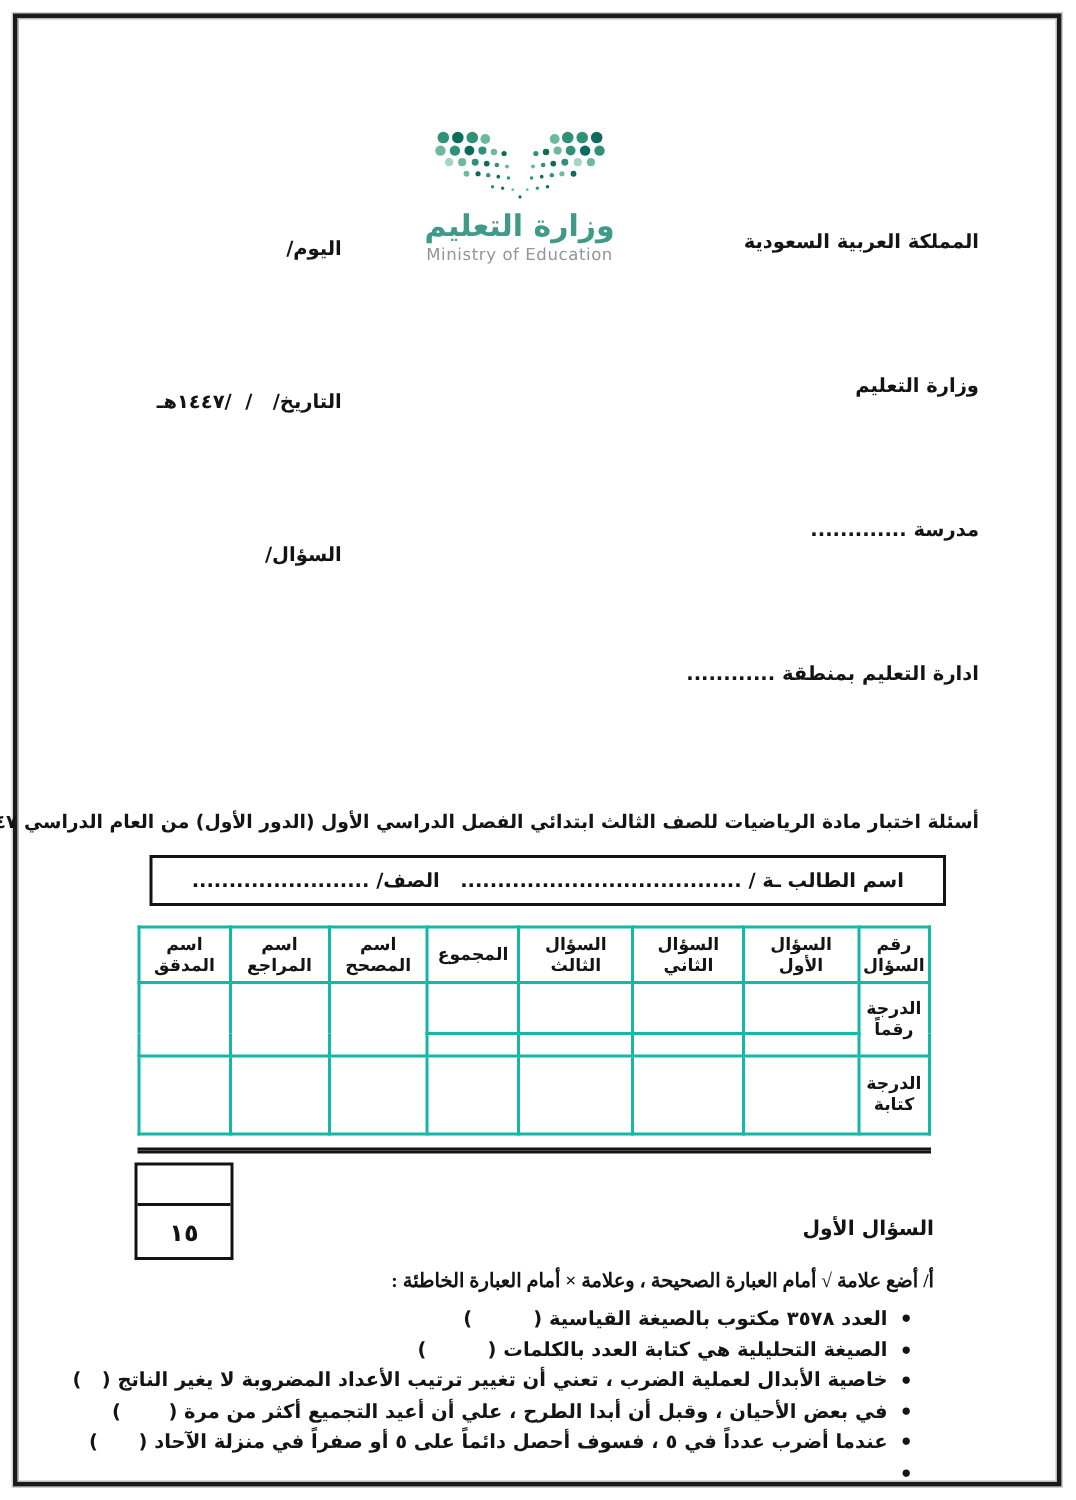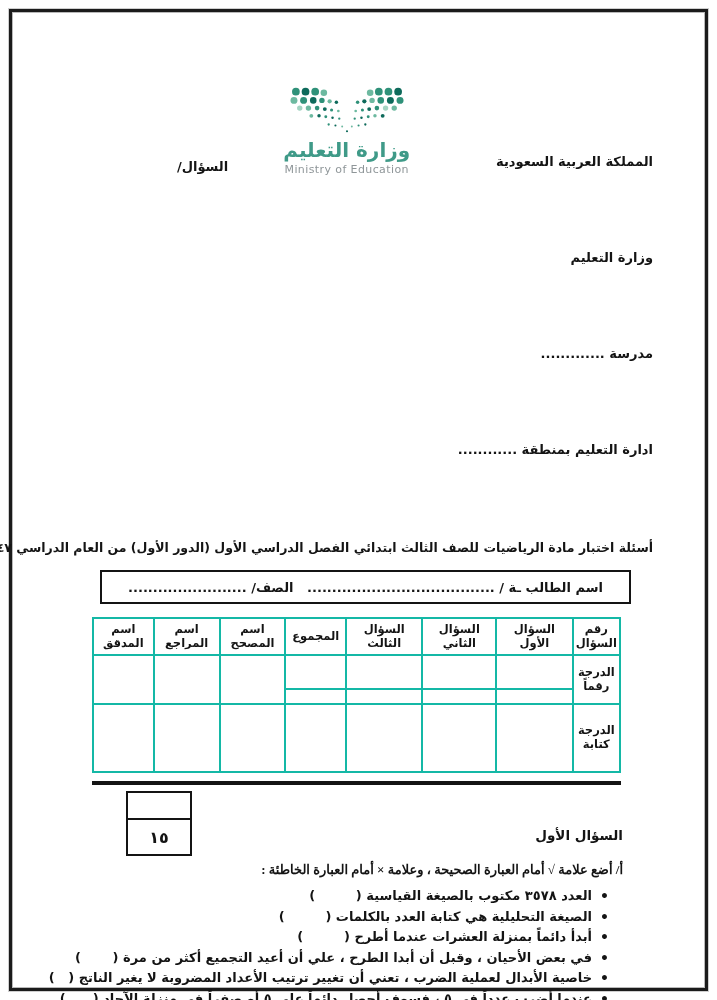--- a/index.html
+++ b/index.html
@@ -44,29 +44,29 @@
     border-collapse: collapse; table-layout: fixed;
     font-size: 11.5px; font-weight: 700;
   }
   table.grades th, table.grades td {
     border: 2px solid #14b8a6; text-align: center; vertical-align: middle;
     padding: 1px 2px; line-height: 1.2;
   }
   tr.r-head { height: 37px; }
   tr.r-main { height: 34px; }
   tr.r-thin { height: 15px; }
-  tr.r-write { height: 68px; }
+  tr.r-write { height: 52px; }
   td.lbl { text-align: right; padding-right: 3px; vertical-align: top; padding-top: 2px; border-radius: 17px; }
 
   .double-rule { margin: 8px 32px 0 28px; height: 3px; border-top: 2px solid #141414; border-bottom: 2px solid #141414; }
 
   
   .q-row { margin: 6px 30px 0 26px; display: flex; justify-content: space-between; align-items: flex-start; }
   .q1-heading { font-size: 13.5px; font-weight: 700; margin-top: 36px; }
-  .score-box { width: 66px; border: 2px solid #141414; margin-left: 36px; }
+  .score-box { width: 66px; border: 2px solid #141414; }
   .score-top { height: 27px; border-bottom: 2px solid #141414; }
   .score-val { height: 34px; display: flex; align-items: center; justify-content: center; font-size: 16px; font-weight: 700; letter-spacing: 2px; }
 
   .prompt { margin: 6px 30px 0; font-size: 13px; font-weight: 700; white-space: pre; font-family: Liberation Serif, serif; }
 
   
   ul.stmts { margin: 8px 44px 0 18px; list-style: none; }
   ul.stmts li {
     position: relative; padding-right: 17px;
     font-size: 13px; font-weight: 700; line-height: 20.5px; white-space: pre;
@@ -140,20 +140,22 @@
           <circle cx="73" cy="36" r="1.2" fill="#2f9179"></circle>
         <circle cx="84" cy="42" r="1.2" fill="#0e6a5b"></circle>
           <circle cx="77" cy="43" r="1.1" fill="#2f9179"></circle>
           <circle cx="70" cy="44" r="1" fill="#6db9a0"></circle>
       </svg>
       <div class="logo-ar">وزارة التعليم</div>
       <div class="logo-en">Ministry of Education</div>
     </div>
 
     <div class="h-left">
+      <div>اليوم/</div>
+      <div>التاريخ/   /  /١٤٤٧هـ</div>
       <div>السؤال/</div>
     </div>
   </div>
 
   <div class="title">أسئلة اختبار مادة الرياضيات للصف الثالث ابتدائي الفصل الدراسي الأول (الدور الأول) من العام الدراسي ١٤٤٧هـ</div>
 
   <div class="name-box">
     <span>اسم الطالب ـة / ......................................   الصف/ ........................</span>
   </div>
 
@@ -216,21 +218,20 @@
       <div class="score-top"></div>
       <div class="score-val">١٥</div>
     </div>
   </div>
 
   <div class="prompt">أ/ أضع علامة √ أمام العبارة الصحيحة ، وعلامة × أمام العبارة الخاطئة :</div>
 
   <ul class="stmts">
     <li>العدد ٣٥٧٨ مكتوب بالصيغة القياسية (         )</li>
     <li>الصيغة التحليلية هي كتابة العدد بالكلمات (         )</li>
-    <li>أبدأ دائماً بمنزلة العشرات عندما أطرح (         )</li>
+    <li>خاصية الأبدال لعملية الضرب ، تعني أن تغيير ترتيب الأعداد المضروبة لا يغير الناتج (   )</li>
     <li>في بعض الأحيان ، وقبل أن أبدا الطرح ، علي أن أعيد التجميع أكثر من مرة (       )</li>
-    <li>خاصية الأبدال لعملية الضرب ، تعني أن تغيير ترتيب الأعداد المضروبة لا يغير الناتج (   )</li>
     <li>عندما أضرب عدداً في ٥ ، فسوف أحصل دائماً على ٥ أو صفراً في منزلة الآحاد (      )</li>
 
     <li></li>
   </ul>
 
 </div>
 
 </body></html>

